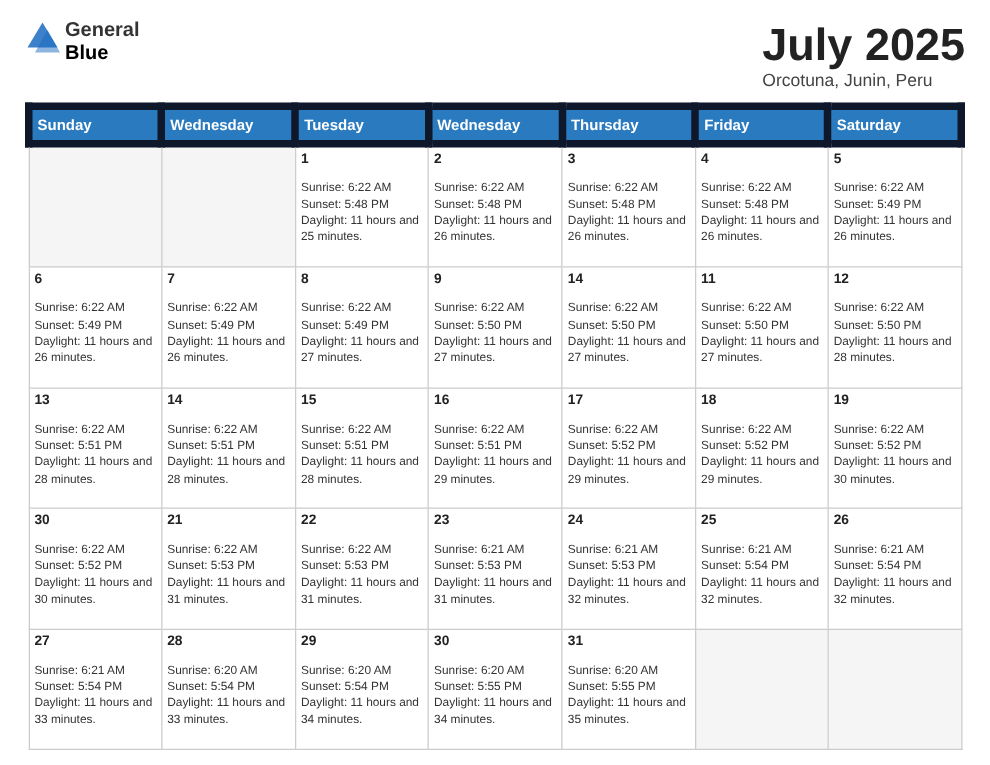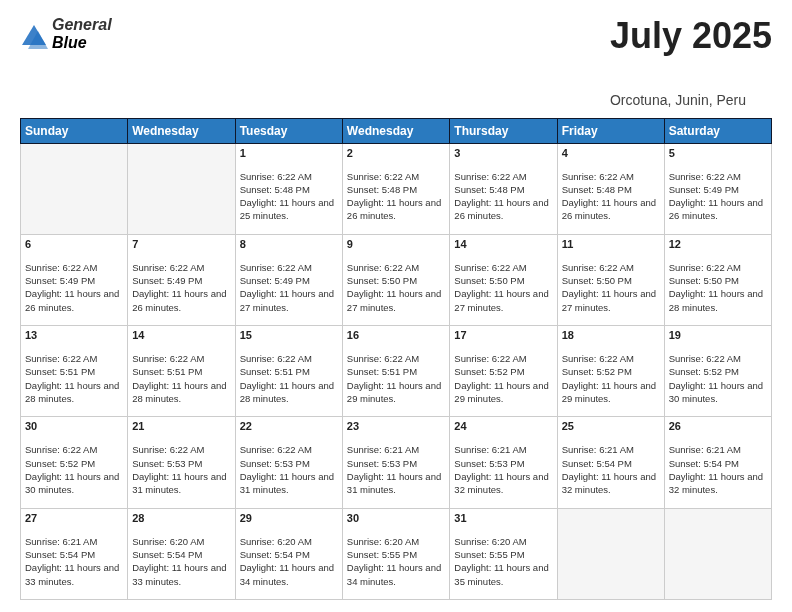--- a/index.html
+++ b/index.html
@@ -18,23 +18,22 @@
       flex-direction: column;
     }
     .header {
       display: flex;
       justify-content: space-between;
       align-items: flex-start;
       margin-bottom: 10px;
     }
     .logo {
       display: flex;
-      align-items: flex-end;
+      align-items: flex-start;
       gap: 4px;
-      font-style: italic;
     }
     .logo-text {
       display: flex;
       flex-direction: column;
       line-height: 1.1;
     }
     .logo-general {
       font-size: 16px;
       font-weight: bold;
       color: #333;
@@ -53,35 +52,34 @@
     }
     .title-month {
       font-size: 36px;
       font-weight: bold;
       color: #222;
       line-height: 1.1;
     }
     .title-location {
       font-size: 14px;
       color: #444;
-      margin-top: 36px;
     }
     .calendar {
       width: 100%;
       border-collapse: collapse;
       flex: 1;
     }
     .calendar th {
       background: #2a7abf;
       color: #fff;
       font-size: 12px;
       font-weight: bold;
       padding: 5px 4px;
       text-align: left;
-      border: 1px solid #0f172a;
+      border: 6px solid #0f172a;
     }
     .calendar td {
       vertical-align: top;
       border: 1px solid #ccc;
       padding: 3px 4px;
       font-size: 9.5px;
       color: #333;
       width: 108px;
       background: #fff;
     }

